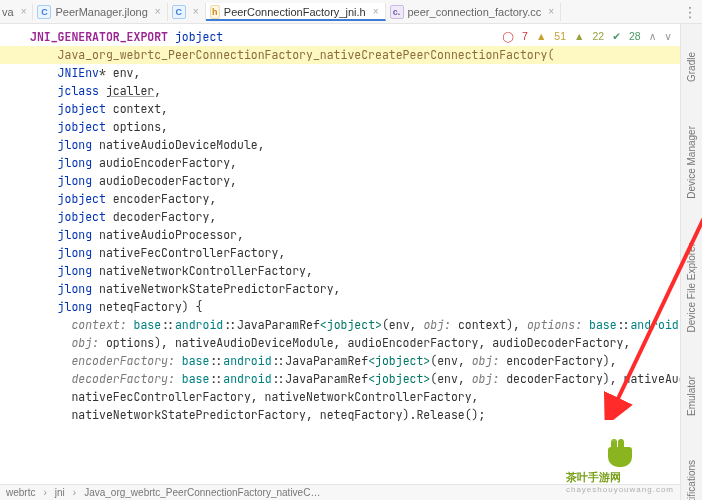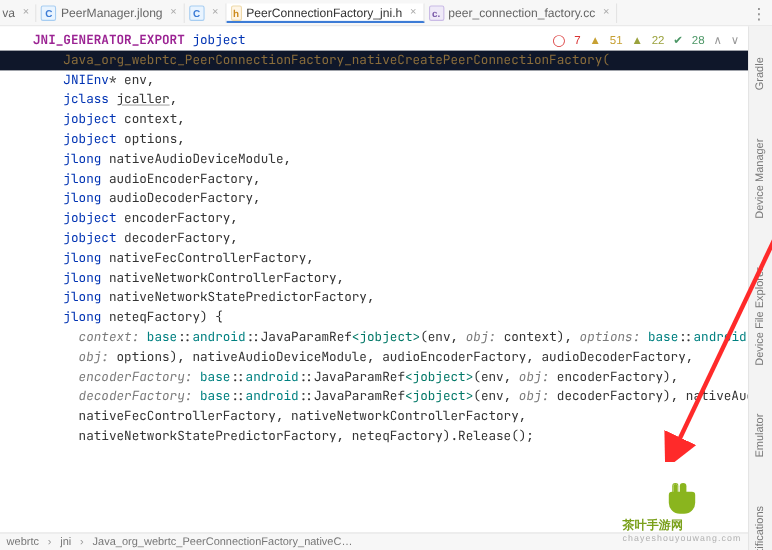--- a/index.html
+++ b/index.html
@@ -100,21 +100,21 @@
     overflow: hidden;
     line-height: 18px;
     padding-left: 30px;
     padding-top: 4px;
   }
   .lines { list-style: none; }
   .lines li {
     white-space: pre;
     font-family: "JetBrains Mono", Menlo, Consolas, monospace;
   }
-  .hl-line { background: #0f172a; margin-left: -30px; padding-left: 30px; }
+  .hl-line { background: #fef9c3; margin-left: -30px; padding-left: 30px; }
 
   
   .kw { color: #0033b3; font-weight: 600; }        
   .ty { color: #0033b3; }                          
   .mac { color: #9b2393; font-weight: 600; }       
   .fn { color: #8a6d3b; }                          
   .fn2 { color: #00627a; }                         
   .par { color: #7a7a7a; font-style: italic; }     
   .ns { color: #008080; }                          
   .id { color: #333; }
@@ -220,20 +220,21 @@
     <li class="hl-line"><span class="fn">    Java_org_webrtc_PeerConnectionFactory_nativeCreatePeerConnectionFactory(</span></li>
     <li><span class="ty">    JNIEnv</span><span class="id">* env,</span></li>
     <li><span class="ty">    jclass </span><span class="id underlined">jcaller</span><span>,</span></li>
     <li><span class="ty">    jobject </span><span class="id">context,</span></li>
     <li><span class="ty">    jobject </span><span class="id">options,</span></li>
     <li><span class="ty">    jlong </span><span class="id">nativeAudioDeviceModule,</span></li>
     <li><span class="ty">    jlong </span><span class="id">audioEncoderFactory,</span></li>
     <li><span class="ty">    jlong </span><span class="id">audioDecoderFactory,</span></li>
     <li><span class="ty">    jobject </span><span class="id">encoderFactory,</span></li>
     <li><span class="ty">    jobject </span><span class="id">decoderFactory,</span></li>
+    <li><span class="ty">    jlong </span><span class="id">nativeAudioProcessor,</span></li>
     <li><span class="ty">    jlong </span><span class="id">nativeFecControllerFactory,</span></li>
     <li><span class="ty">    jlong </span><span class="id">nativeNetworkControllerFactory,</span></li>
     <li><span class="ty">    jlong </span><span class="id">nativeNetworkStatePredictorFactory,</span></li>
     <li><span class="ty">    jlong </span><span class="id">neteqFactory) {</span></li>
     <li><span class="par">      context: </span><span class="ns">base</span><span>::</span><span class="ns">android</span><span>::</span><span class="id">JavaParamRef</span><span class="tpl">&lt;jobject&gt;</span><span>(env, </span><span class="par">obj: </span><span>context), </span><span class="par">options: </span><span class="ns">base</span><span>::</span><span class="ns">android</span><span>::</span></li>
     <li><span class="par">      obj: </span><span>options), nativeAudioDeviceModule, audioEncoderFactory, audioDecoderFactory,</span></li>
     <li><span class="par">      encoderFactory: </span><span class="ns">base</span><span>::</span><span class="ns">android</span><span>::</span><span class="id">JavaParamRef</span><span class="tpl">&lt;jobject&gt;</span><span>(env, </span><span class="par">obj: </span><span>encoderFactory),</span></li>
     <li><span class="par">      decoderFactory: </span><span class="ns">base</span><span>::</span><span class="ns">android</span><span>::</span><span class="id">JavaParamRef</span><span class="tpl">&lt;jobject&gt;</span><span>(env, </span><span class="par">obj: </span><span>decoderFactory), nativeAudioProces</span></li>
     <li><span>      nativeFecControllerFactory, nativeNetworkControllerFactory,</span></li>
     <li><span>      nativeNetworkStatePredictorFactory, neteqFactory).Release();</span></li>

